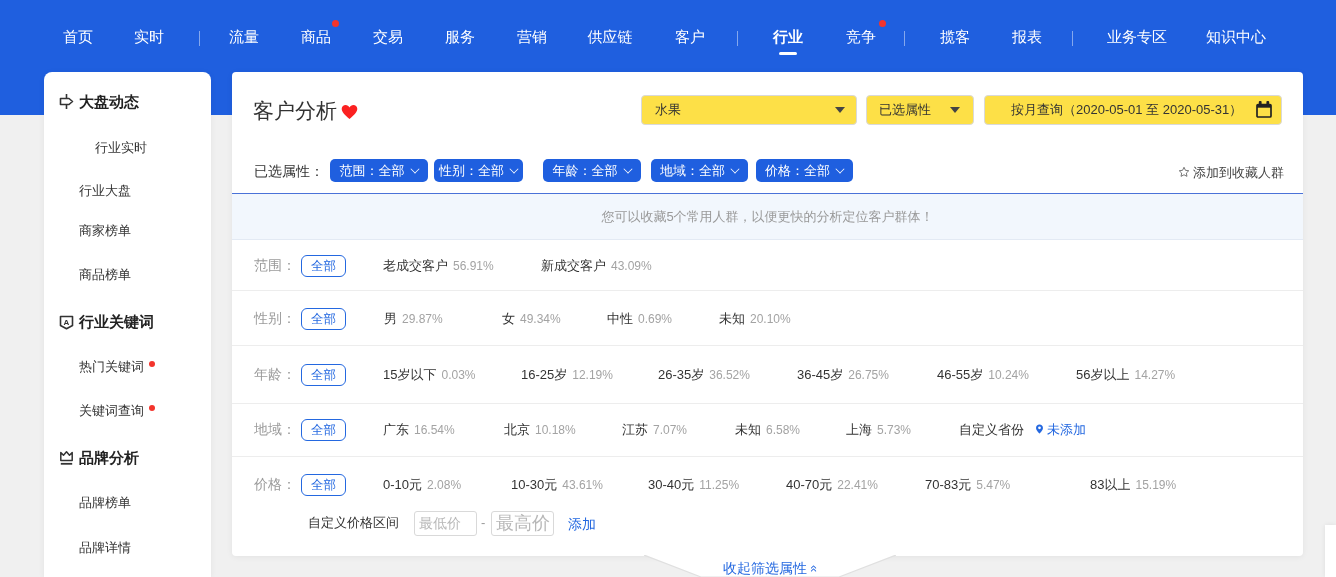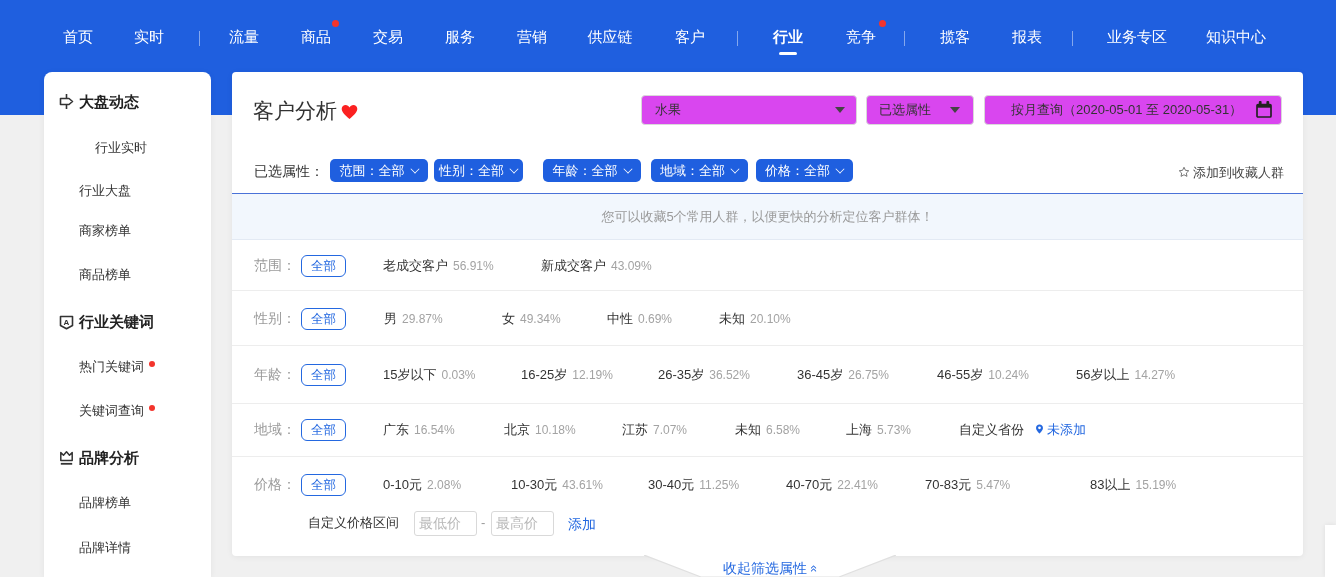--- a/index.html
+++ b/index.html
@@ -15,21 +15,21 @@
 
 .side { left:44px; top:72px; width:167px; height:505px; background:#fff; border-radius:8px 8px 0 0; box-shadow:0 1px 6px rgba(0,0,0,0.06); }
 .main { left:232px; top:72px; width:1071px; height:484px; background:#fff; border-radius:4px; box-shadow:0 1px 6px rgba(0,0,0,0.06); }
 
 .shead { left:79px; font-size:15px; font-weight:bold; color:#222; transform:translateY(-50%); white-space:nowrap; }
 .sitem { left:79px; font-size:13px; color:#333; transform:translateY(-50%); white-space:nowrap; }
 .sdot { width:6px; height:6px; border-radius:50%; background:#f3342c; }
 .sicon { left:59px; width:15px; height:15px; }
 
 .title { left:253px; top:97px; font-size:21px; color:#333; }
-.selbox { top:95px; height:30px; background:#d946ef; border:1px solid #d9d9d9; border-radius:4px; font-size:13px; color:#333; line-height:28px; }
+.selbox { top:95px; height:30px; background:#fde047; border:1px solid #d9d9d9; border-radius:4px; font-size:13px; color:#333; line-height:28px; }
 .caret { width:0; height:0; border-left:5px solid transparent; border-right:5px solid transparent; border-top:6px solid #444; top:107px; }
 .lbl { font-size:14px; color:#333; }
 .pill { top:159px; height:23px; background:#1f5fdf; border-radius:5px; color:#fff; font-size:13px; line-height:23px; text-align:center; }
 .chev { display:inline-block; width:8px; height:8px; border-left:1.8px solid #fff; border-bottom:1.8px solid #fff; transform:rotate(-45deg) scale(0.8); vertical-align:2px; margin-left:6px; }
 .notice { left:232px; top:193px; width:1071px; height:47px; background:#f2f7fd; border-top:1.5px solid #4a72d8; border-bottom:1px solid #e3eaf4; color:#999; font-size:13px; text-align:center; line-height:46px; }
 .rowlbl { left:254px; color:#9b9b9b; font-size:14px; transform:translateY(-50%); }
 .allbtn { left:301px; width:45px; height:22px; border:1px solid #2468e0; border-radius:6px; color:#2468e0; font-size:12.5px; text-align:center; line-height:20px; transform:translateY(-50%); background:#fff; }
 .opt { font-size:13px; color:#333; transform:translateY(-50%); white-space:nowrap; }
 .opt .pc { color:#a3a3a3; margin-left:5px; font-size:12px; }
 .sep { left:232px; width:1071px; height:1px; background:#ededed; }
@@ -163,21 +163,21 @@
 <div class="abs opt" style="left:383px; top:485px;">0-10元<span class="pc">2.08%</span></div>
 <div class="abs opt" style="left:511px; top:485px;">10-30元<span class="pc">43.61%</span></div>
 <div class="abs opt" style="left:648px; top:485px;">30-40元<span class="pc">11.25%</span></div>
 <div class="abs opt" style="left:786px; top:485px;">40-70元<span class="pc">22.41%</span></div>
 <div class="abs opt" style="left:925px; top:485px;">70-83元<span class="pc">5.47%</span></div>
 <div class="abs opt" style="left:1058px; top:485px;margin-left:32px;">83以上<span class="pc">15.19%</span></div>
 
 <div class="abs opt" style="left:308px; top:523px; font-weight:500;">自定义价格区间</div>
 <div class="abs" style="left:414px; top:511px; width:63px; height:25px; border:1px solid #d9d9d9; border-radius:3px; font-size:14px; color:#b8b8b8; line-height:23px; padding-left:4px;">最低价</div>
 <div class="abs" style="left:481px; top:515px; color:#999; font-size:13px;">-</div>
-<div class="abs" style="left:491px; top:511px; width:63px; height:25px; border:1px solid #d9d9d9; border-radius:3px; font-size:14px; color:#b8b8b8; line-height:23px; padding-left:4px;">最高价</div>
+<div class="abs" style="left:491px; top:511px; width:63px; height:25px; border:1px solid #d9d9d9; border-radius:3px; font-size:18px; color:#b8b8b8; line-height:23px; padding-left:4px;">最高价</div>
 <div class="abs blue" style="left:568px; top:516px; font-size:14px;">添加</div>
 
 <svg class="abs" style="left:644px; top:555px; width:252px; height:23px;" viewBox="0 0 252 23">
     <path d="M0 0 L57 22 L195 22 L252 0" fill="#fff" stroke="#e0e0e0" stroke-width="1.2"></path>
   </svg>
 <div class="abs blue" style="left:723px; top:560px; font-size:14px;">收起筛选属性 <span style="display:inline-block; transform:rotate(90deg); font-size:13px;">«</span></div>
 
 <div class="abs" style="left:1325px; top:525px; width:11px; height:52px; background:#fff; box-shadow:0 0 5px rgba(0,0,0,0.08);"></div>
 
 </body></html>

